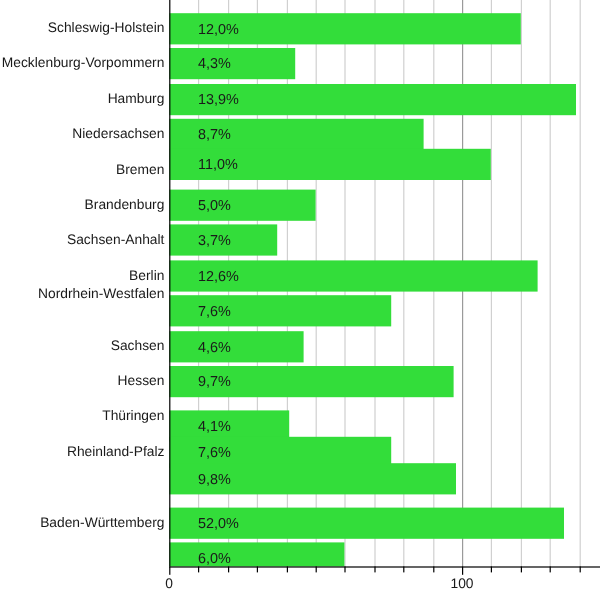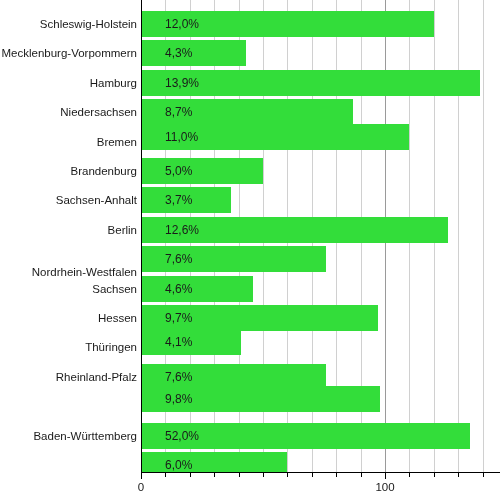--- a/index.html
+++ b/index.html
@@ -122,21 +122,21 @@
 
   <div class="cat-labels">
       <div class="cat-label" style="top: 11px; color: rgb(26, 26, 26);">Schleswig-Holstein</div>
       <div class="cat-label" style="top: 40.4px; color: rgb(26, 26, 26);">Mecklenburg-Vorpommern</div>
       <div class="cat-label" style="top: 69.8px; color: rgb(26, 26, 26);">Hamburg</div>
       <div class="cat-label" style="top: 99.2px; color: rgb(26, 26, 26);">Niedersachsen</div>
       <div class="cat-label" style="top: 128.6px; color: rgb(26, 26, 26);">Bremen</div>
       <div class="cat-label" style="top: 158px; color: rgb(26, 26, 26);">Brandenburg</div>
       <div class="cat-label" style="top: 187.4px; color: rgb(26, 26, 26);">Sachsen-Anhalt</div>
       <div class="cat-label" style="top: 216.8px; color: rgb(26, 26, 26);">Berlin</div>
-      <div class="cat-label" style="top: 259px; color: rgb(26, 26, 26);">Nordrhein-Westfalen</div>
+      <div class="cat-label" style="top: 232px; color: rgb(26, 26, 26);">Nordrhein-Westfalen</div>
       <div class="cat-label" style="top: 275.6px; color: rgb(26, 26, 26);">Sachsen</div>
       <div class="cat-label" style="top: 305px; color: rgb(26, 26, 26);">Hessen</div>
       <div class="cat-label" style="top: 334.4px; color: rgb(26, 26, 26);">Thüringen</div>
       <div class="cat-label" style="top: 363.8px; color: rgb(26, 26, 26);">Rheinland-Pfalz</div>
       <div class="cat-label" style="top: 422.6px; color: rgb(26, 26, 26);">Baden-Württemberg</div>
     </div>
 
   <div class="plot-area">
     <div class="gridlines">
         <div class="gridline" style="left: 24.4px;"></div>
@@ -192,21 +192,21 @@
           <div class="bar-value" style="color: rgb(26, 26, 26);">7,6%</div>
         </div>
         <div class="bar-row" style="top: 275.6px; right: 0px;">
           <div class="bar" style="width: 112.2px; background: rgb(51, 221, 58);"></div>
           <div class="bar-value" style="color: rgb(26, 26, 26);">4,6%</div>
         </div>
         <div class="bar-row" style="top: 305px; right: 0px;">
           <div class="bar" style="width: 236.7px; background: rgb(51, 221, 58);"></div>
           <div class="bar-value" style="color: rgb(26, 26, 26);">9,7%</div>
         </div>
-        <div class="bar-row" style="top: 329px; right: 0px;">
+        <div class="bar-row" style="top: 342px; right: 0px;">
           <div class="bar" style="width: 100px; background: rgb(51, 221, 58);"></div>
           <div class="bar-value" style="color: rgb(26, 26, 26);">4,1%</div>
         </div>
         <div class="bar-row" style="top: 363.8px; right: 0px;">
           <div class="bar" style="width: 185.4px; background: rgb(51, 221, 58);"></div>
           <div class="bar-value" style="color: rgb(26, 26, 26);">7,6%</div>
         </div>
         <div class="bar-row" style="top: 386px; right: 0px;">
           <div class="bar" style="width: 239.1px; background: rgb(51, 221, 58);"></div>
           <div class="bar-value" style="color: rgb(26, 26, 26);">9,8%</div>

